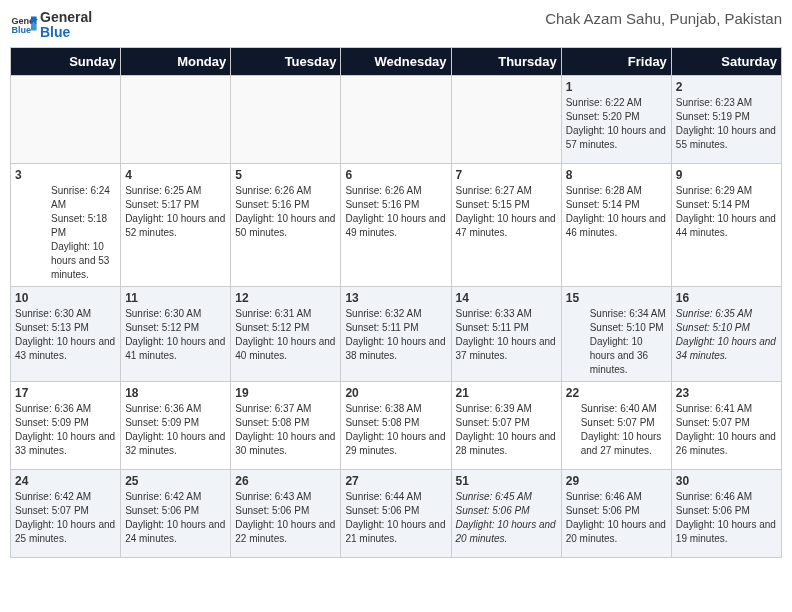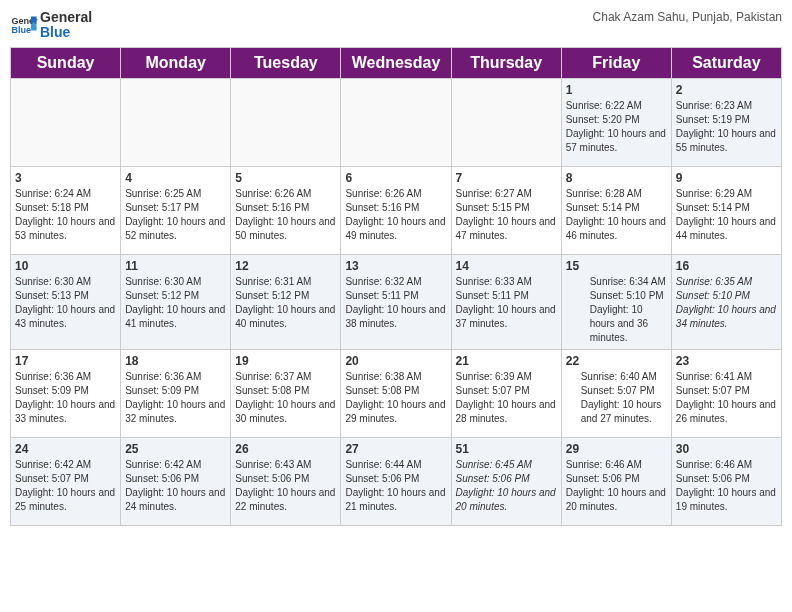--- a/index.html
+++ b/index.html
@@ -27,35 +27,35 @@
     }
     .title-block {
       text-align: right;
     }
     .month-title {
       font-size: 36px;
       font-weight: bold;
       color: #333;
     }
     .subtitle {
-      font-size: 12px;
+      font-size: 15px;
       color: #555;
     }
     table {
       width: 100%;
       border-collapse: collapse;
       table-layout: fixed;
     }
     thead tr th {
-      background-color: #701a75;
+      background-color: #0f172a;
       color: #fff;
-      font-size: 16px;
+      font-size: 13px;
       font-weight: bold;
       padding: 6px 4px;
-      text-align: center;
+      text-align: right;
       border: 1px solid #ccc;
     }
     tbody tr td {
       vertical-align: top;
       border: 1px solid #ccc;
       padding: 4px;
       font-size: 10px;
       color: #333;
       height: 88px;
       background: #fff;
@@ -130,21 +130,21 @@
         <td>
           <span class="day-num">2</span>
           <div class="cell-text" style="white-space: pre-line;">Sunrise: 6:23 AM
 Sunset: 5:19 PM
 Daylight: 10 hours and 55 minutes.</div>
         </td>
       </tr>
       <tr>
         <td>
           <span class="day-num">3</span>
-          <div class="cell-text" style="white-space: pre-line;">Sunrise: 6:24 AM
+          <div class="cell-text" style="white-space: pre-line; margin-left: 36px;">Sunrise: 6:24 AM
 Sunset: 5:18 PM
 Daylight: 10 hours and 53 minutes.</div>
         </td>
         <td>
           <span class="day-num">4</span>
           <div class="cell-text" style="white-space: pre-line;">Sunrise: 6:25 AM
 Sunset: 5:17 PM
 Daylight: 10 hours and 52 minutes.</div>
         </td>
         <td>

